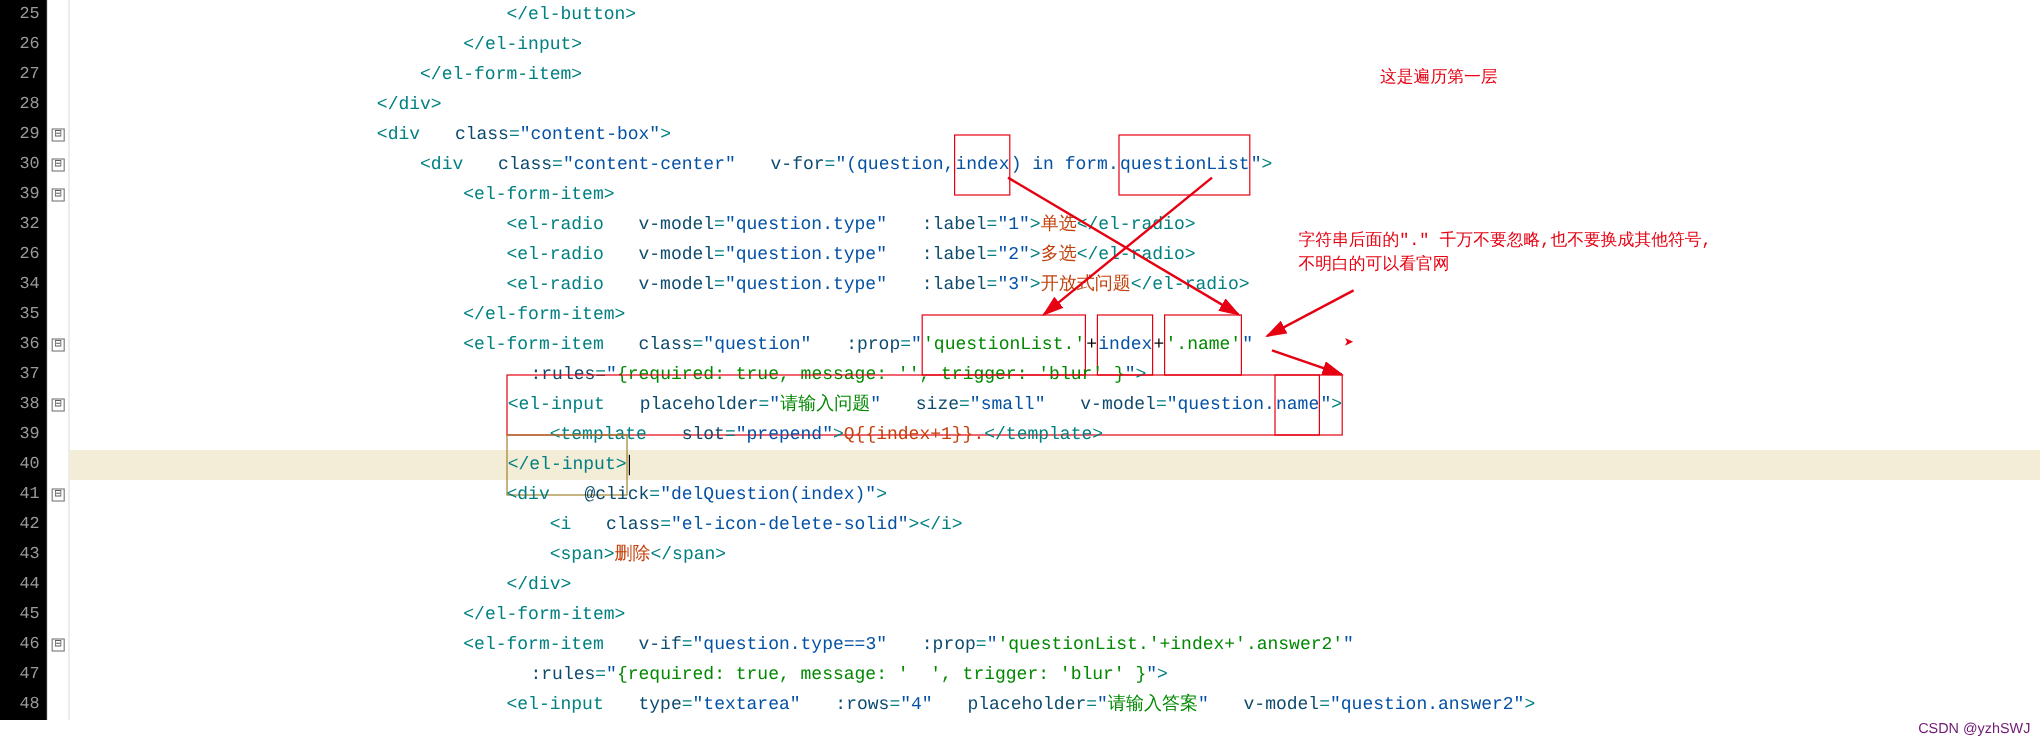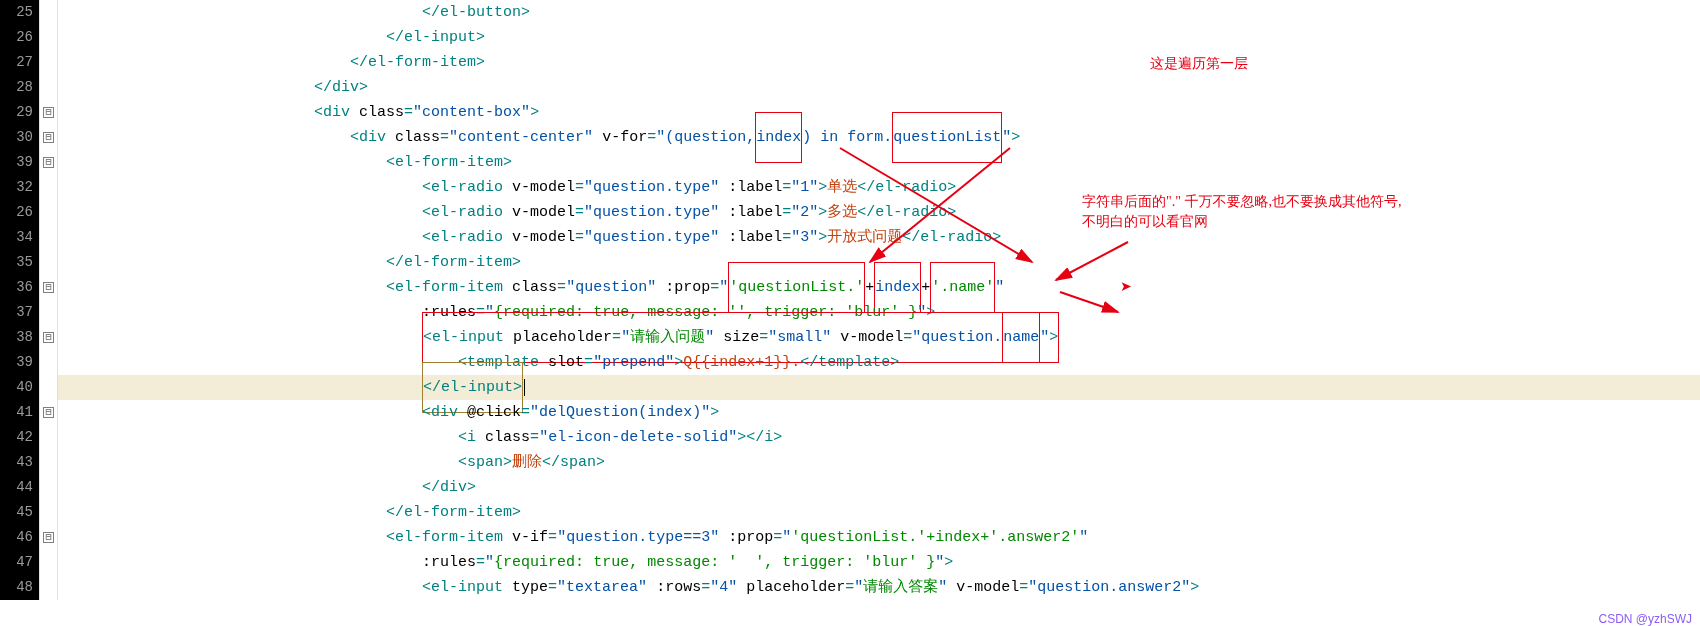--- a/index.html
+++ b/index.html
@@ -48,44 +48,44 @@
     font-family:Liberation Mono, monospace;
   }
   .line {
     height:25px; line-height:25px;
     padding-left:4px;
   }
   .line.hl {
     background:#f3ecd6;
   }
   .tag { color:#008080; }
-  .attr { color:#000000; }
+  .attr { color:#0c4a6e;margin-left:20px; }
   .val { color:#0451a5; }
   .str { color:#008800; }
   .punc { color:#008080; }
   .op { color:#000; }
   .text { color:#c2410c; }
   .annot {
     position:absolute;
     color:#e60012;
     font-size:14px;
-    font-family:Liberation Serif, serif;
+    font-family:Liberation Mono, monospace;
   }
   .hlbox {
     outline:1.6px solid #e60012;
     outline-offset:-1px;
     padding:17px 1px;
   }
   svg.overlay {
     position:absolute; left:0; top:0; pointer-events:none;
     width:1700px; height:626px;
   }
   .watermark {
-    position:absolute; right:8px; bottom:0;
-    color:#8b5cf6; font-size:12px;
+    position:absolute; right:8px; bottom:12px;
+    color:#701a75; font-size:12px;
     font-family:Arial,sans-serif;
   }
   .caret {
     display:inline-block;width:1px;height:17px;background:#000;vertical-align:middle;margin-left:1px;
   }
 </style>
 </head>
 <body>
 
 <div class="editor">

